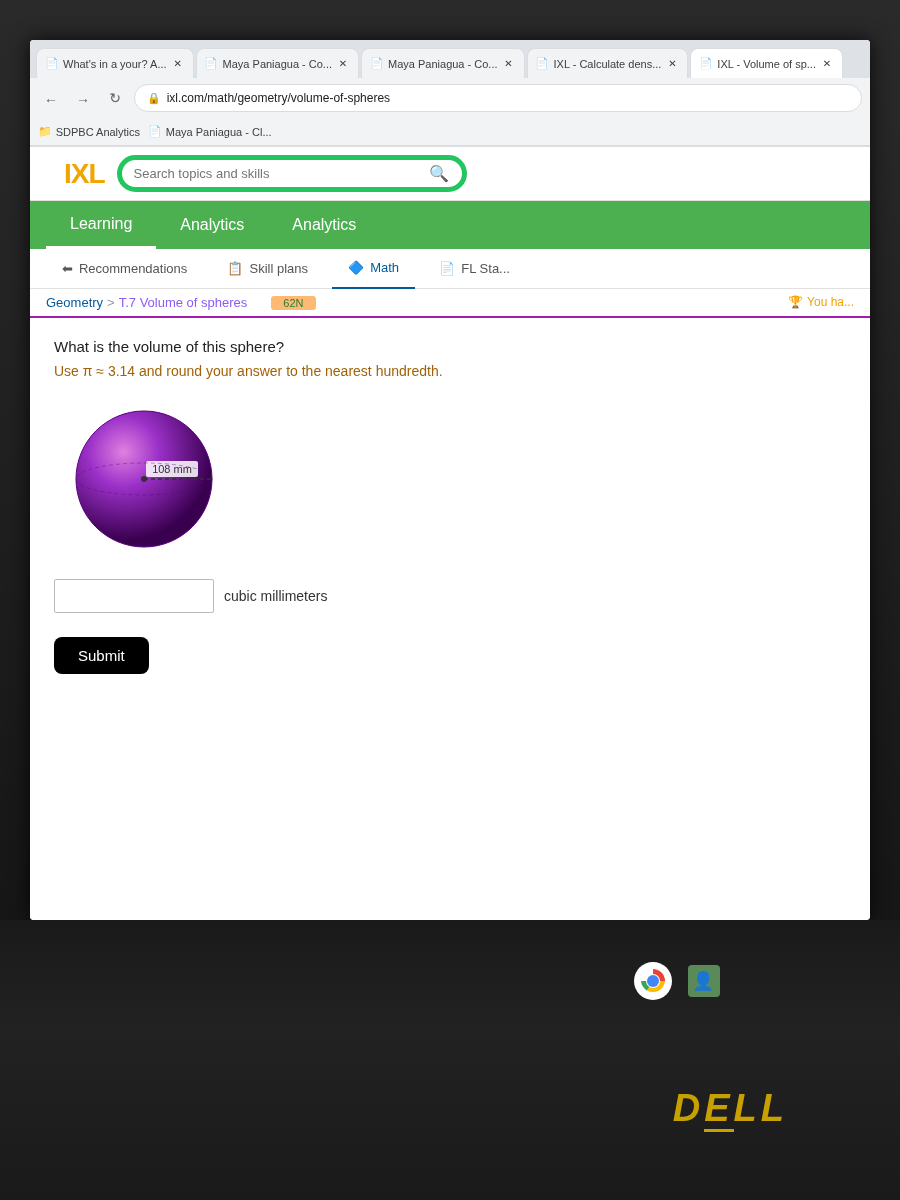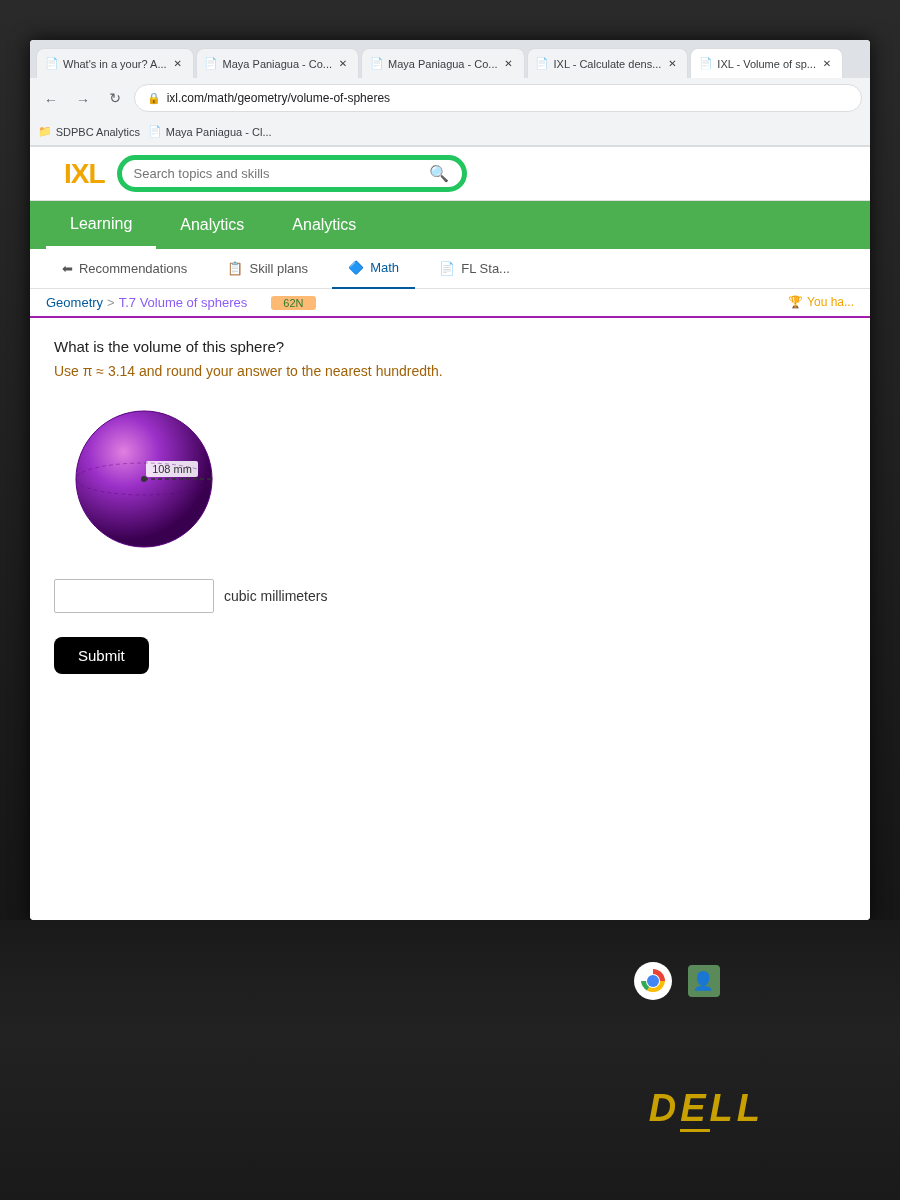--- a/index.html
+++ b/index.html
@@ -596,16 +596,16 @@
           <path d="M13 28.39 A12 12 0 0 1 7 19 L19 19 Z" fill="#34a853"></path>
           <circle cx="19" cy="19" r="7" fill="#fff"></circle>
           <circle cx="19" cy="19" r="6" fill="#4285f4"></circle>
         </svg>
       </div>
       <div class="taskbar-icon" style="background:#5a8a5a;width:32px;height:32px;border-radius:4px;display:flex;align-items:center;justify-content:center;color:#fff;font-size:18px;">
         <span>👤</span>
       </div>
     </div>
 
-    <div class="dell-logo" style="font-size:36px;font-weight:900;color:#c8a000;letter-spacing:3px;position:absolute;bottom:70px;right:136px;font-family:Arial,sans-serif;margin-left:9px;"><span style="font-size:38px;font-weight:900;letter-spacing:4px;color:#c8a000;font-family:Arial,sans-serif;font-style:italic;">D<span style="border-bottom:3px solid #c8a000;padding-bottom:0;">E</span>LL</span></div>
+    <div class="dell-logo" style="font-size:36px;font-weight:900;color:#c8a000;letter-spacing:3px;position:absolute;bottom:70px;right:112px;font-family:Arial,sans-serif;margin-left:9px;"><span style="font-size:38px;font-weight:900;letter-spacing:4px;color:#c8a000;font-family:Arial,sans-serif;font-style:italic;">D<span style="border-bottom:3px solid #c8a000;padding-bottom:0;">E</span>LL</span></div>
   </div>
 
 </div>
 
 </body></html>

